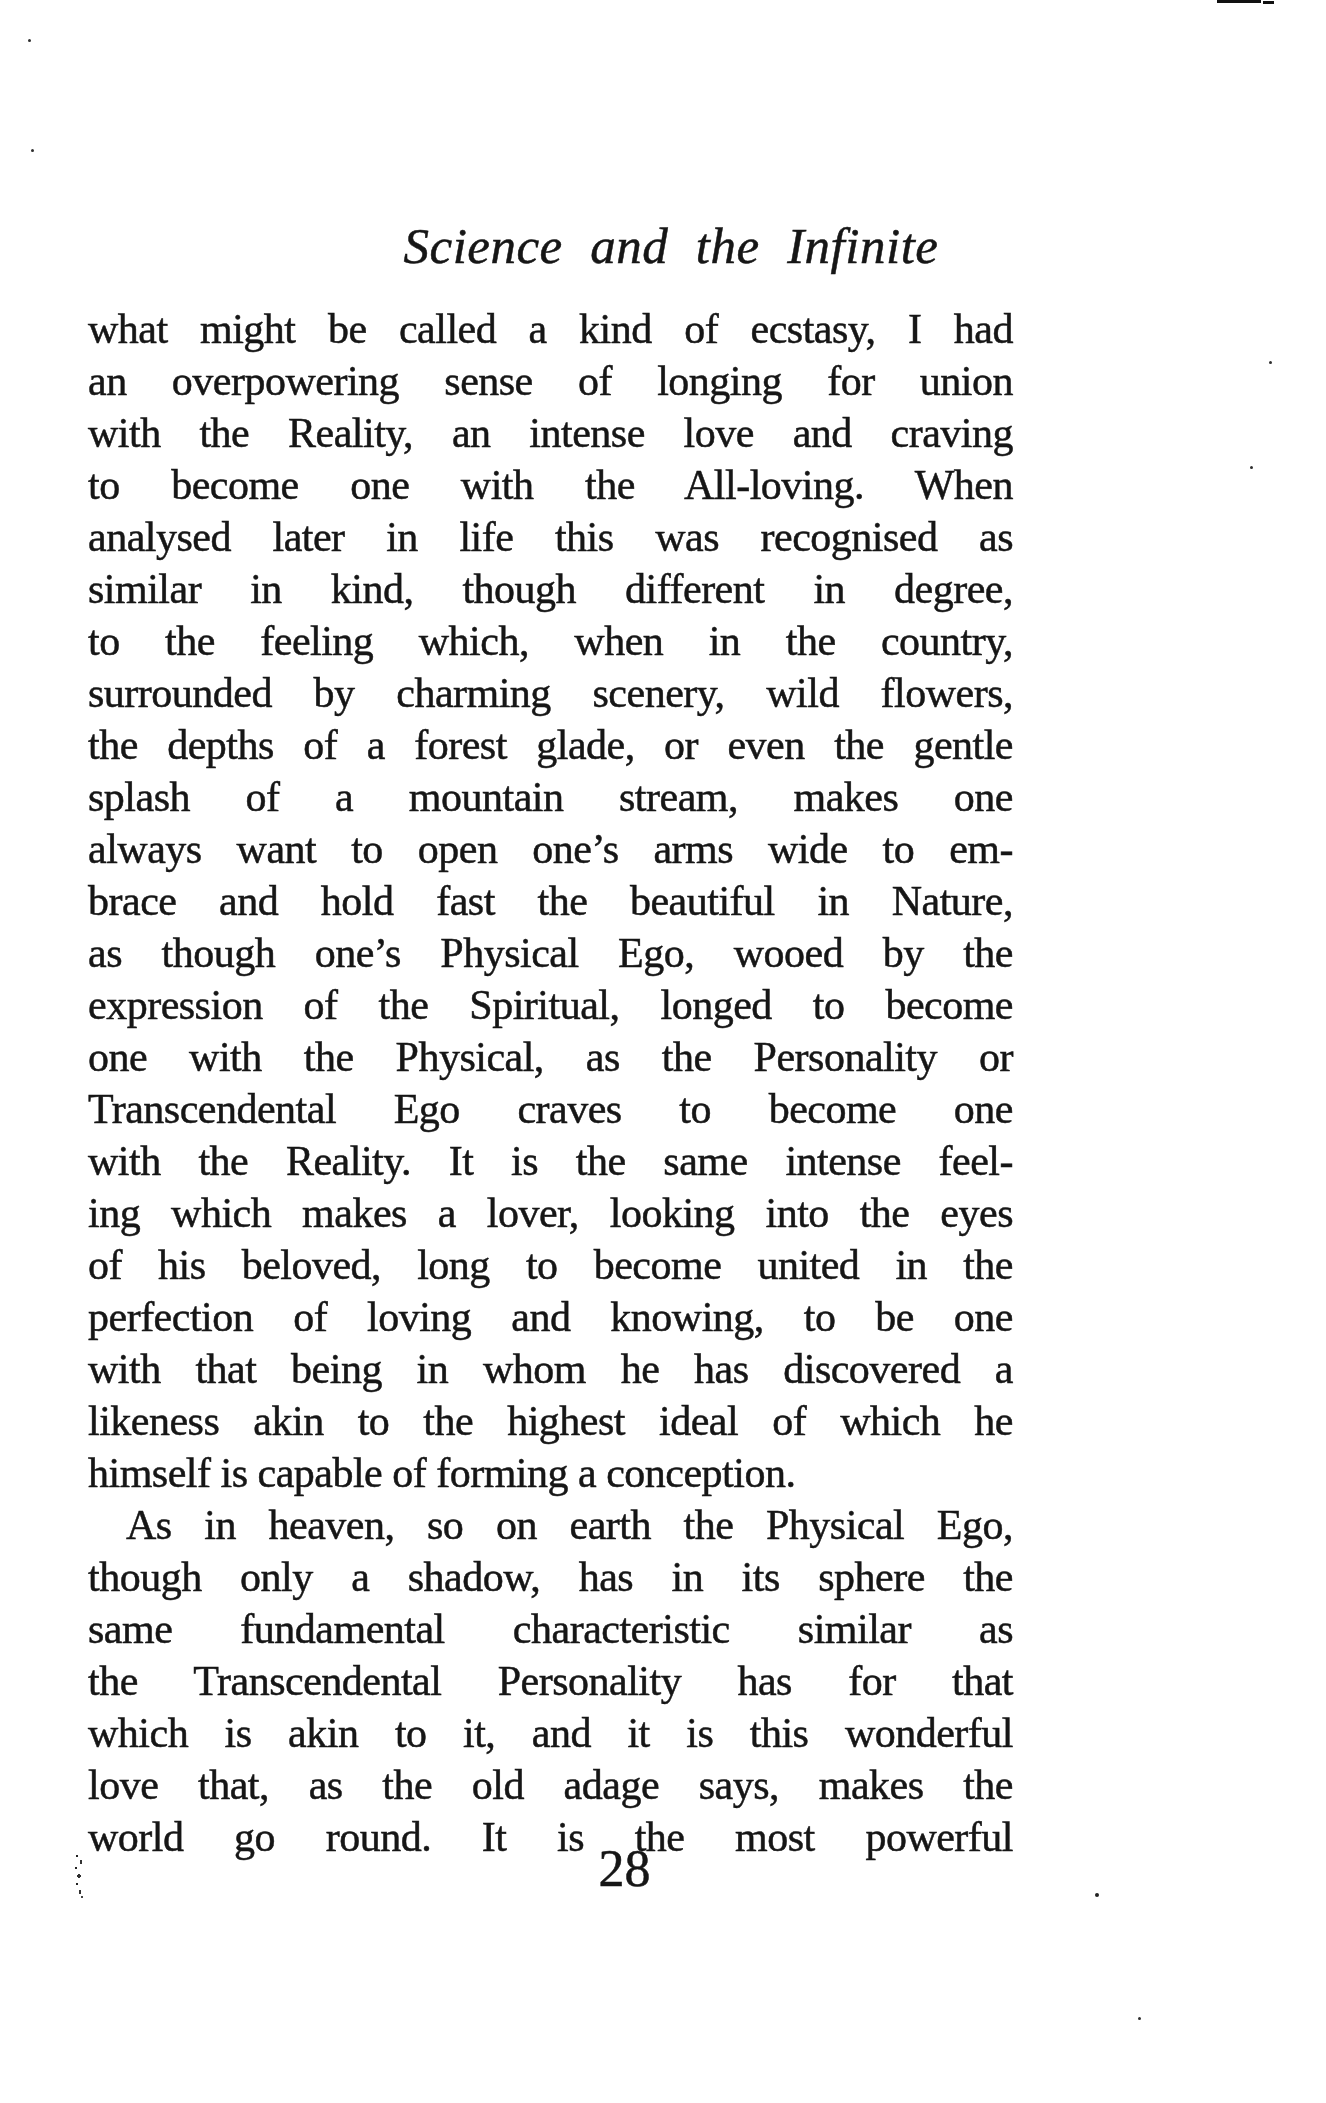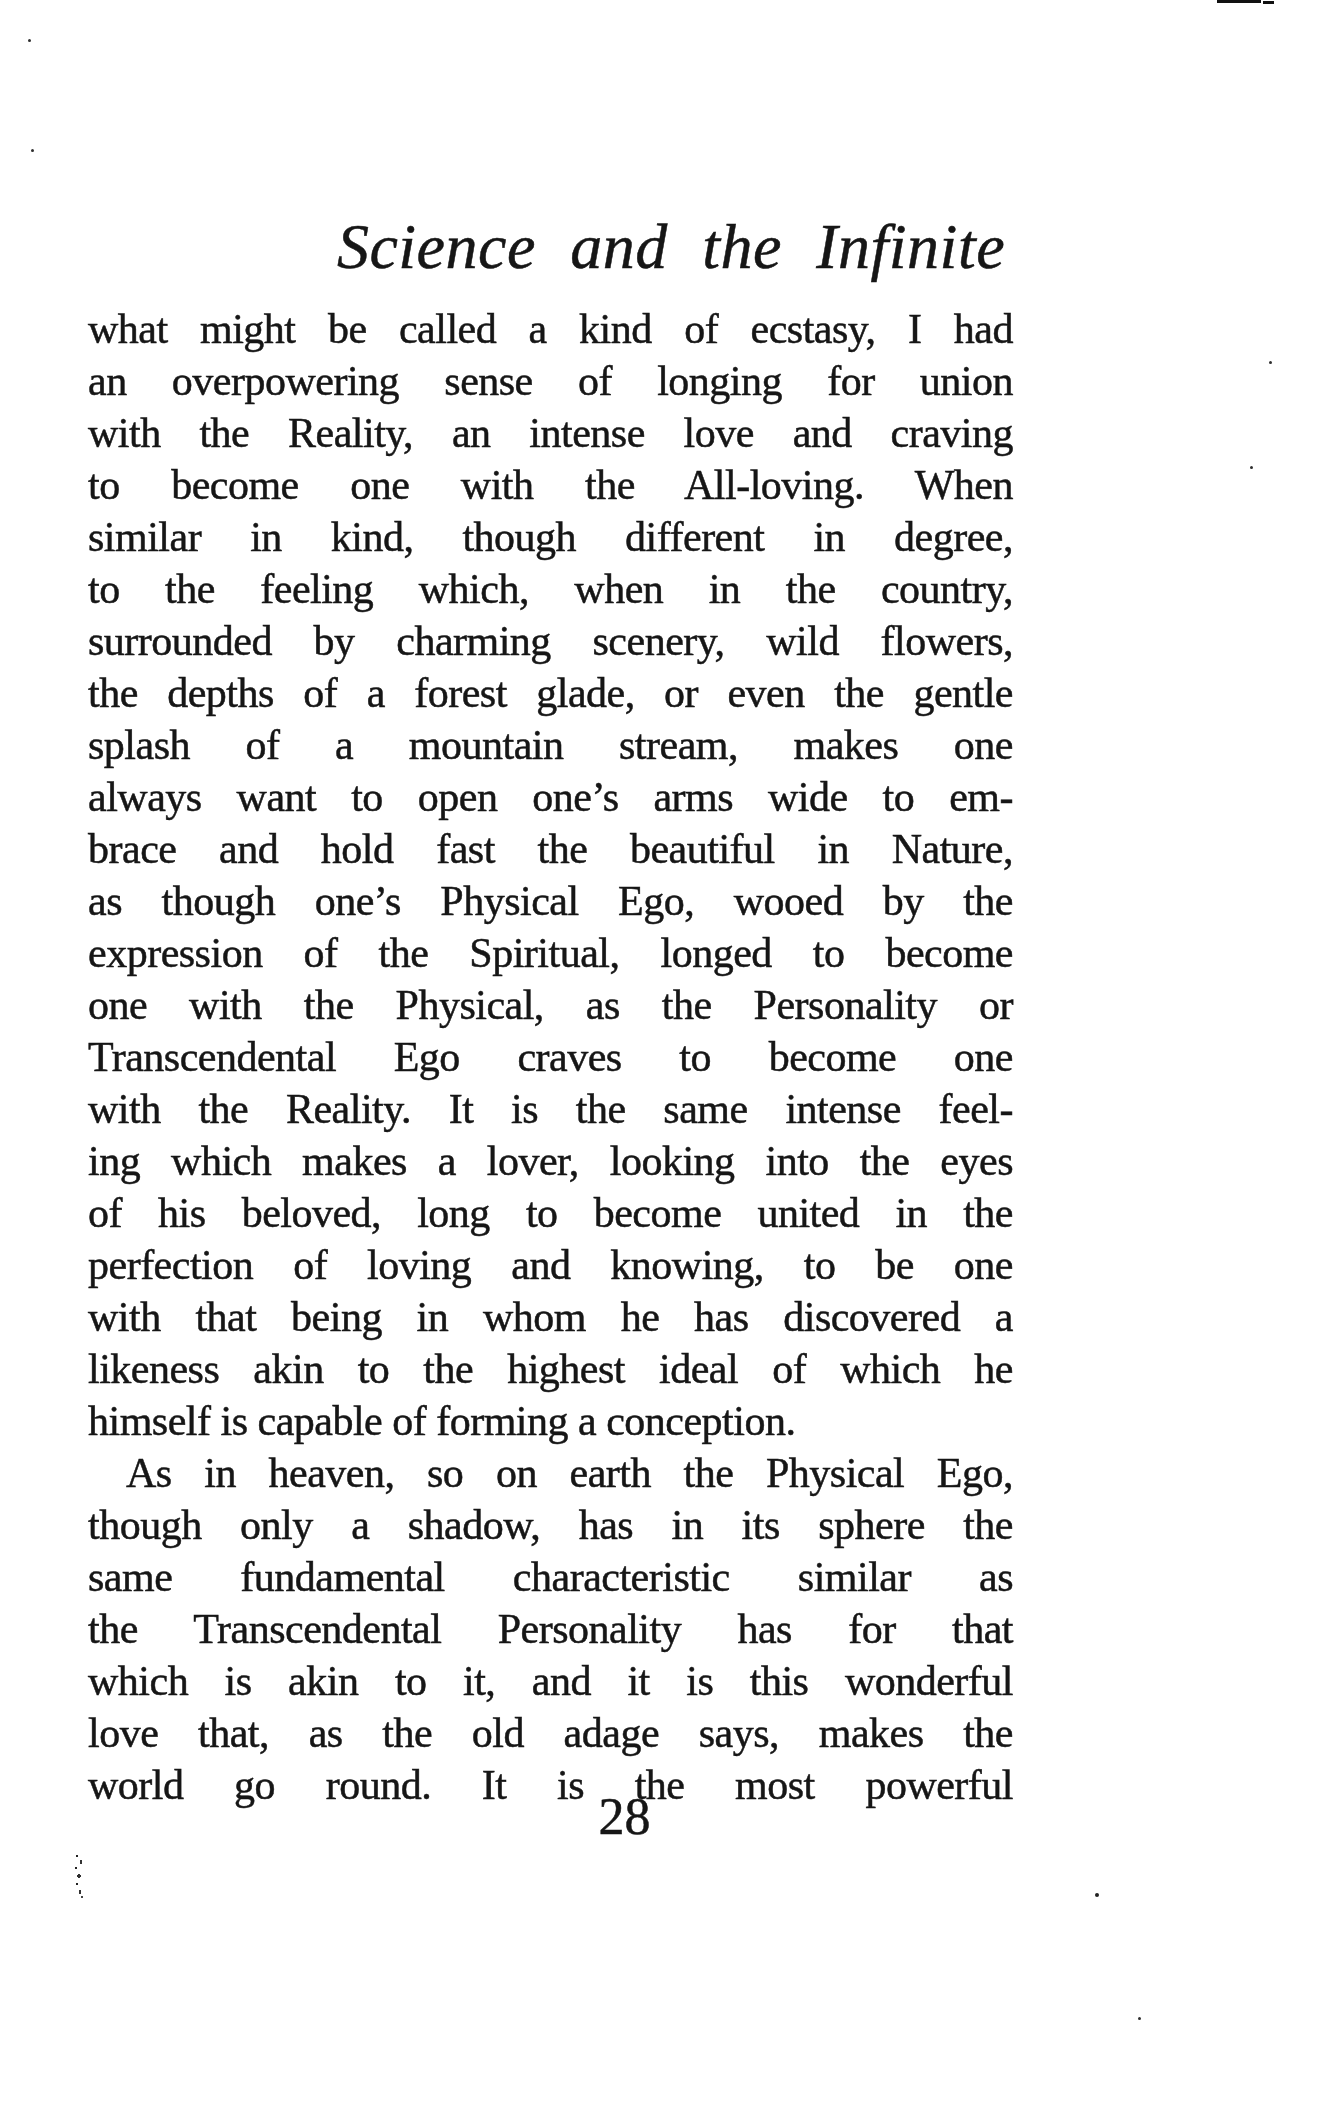--- a/index.html
+++ b/index.html
@@ -13,21 +13,21 @@
     font-family: "Liberation Serif", "DejaVu Serif", serif;
     overflow: hidden;
     -webkit-text-stroke: 0.5px currentColor;
   }
 
   .running-title {
     margin: 219px 0 0 16px;
     text-align: center;
     font-style: italic;
     font-weight: 400;
-    font-size: 64px;
+    font-size: 51px;
     line-height: 55px;
     word-spacing: 0.28em;
     letter-spacing: 0.5px;
   }
 
   .body-text {
     margin: 29px 0 0 88px;
     width: 925px;
     font-size: 42px;
     line-height: 52px;
@@ -83,20 +83,21 @@
 
 <div class="page">
 
   <div class="running-title">Science and the Infinite</div>
 
   <div class="body-text">
       <div class="line">what might be called a kind of ecstasy, I had</div>
       <div class="line">an overpowering sense of longing for union</div>
       <div class="line">with the Reality, an intense love and craving</div>
       <div class="line">to become one with the All-loving.  When</div>
+      <div class="line">analysed later in life this was recognised as</div>
       <div class="line">similar in kind, though different in degree,</div>
       <div class="line">to the feeling which, when in the country,</div>
       <div class="line">surrounded by charming scenery, wild flowers,</div>
       <div class="line">the depths of a forest glade, or even the gentle</div>
       <div class="line">splash of a mountain stream, makes one</div>
       <div class="line">always want to open one’s arms wide to em-</div>
       <div class="line">brace and hold fast the beautiful in Nature,</div>
       <div class="line">as though one’s Physical Ego, wooed by the</div>
       <div class="line">expression of the Spiritual, longed to become</div>
       <div class="line">one with the Physical, as the Personality or</div>

